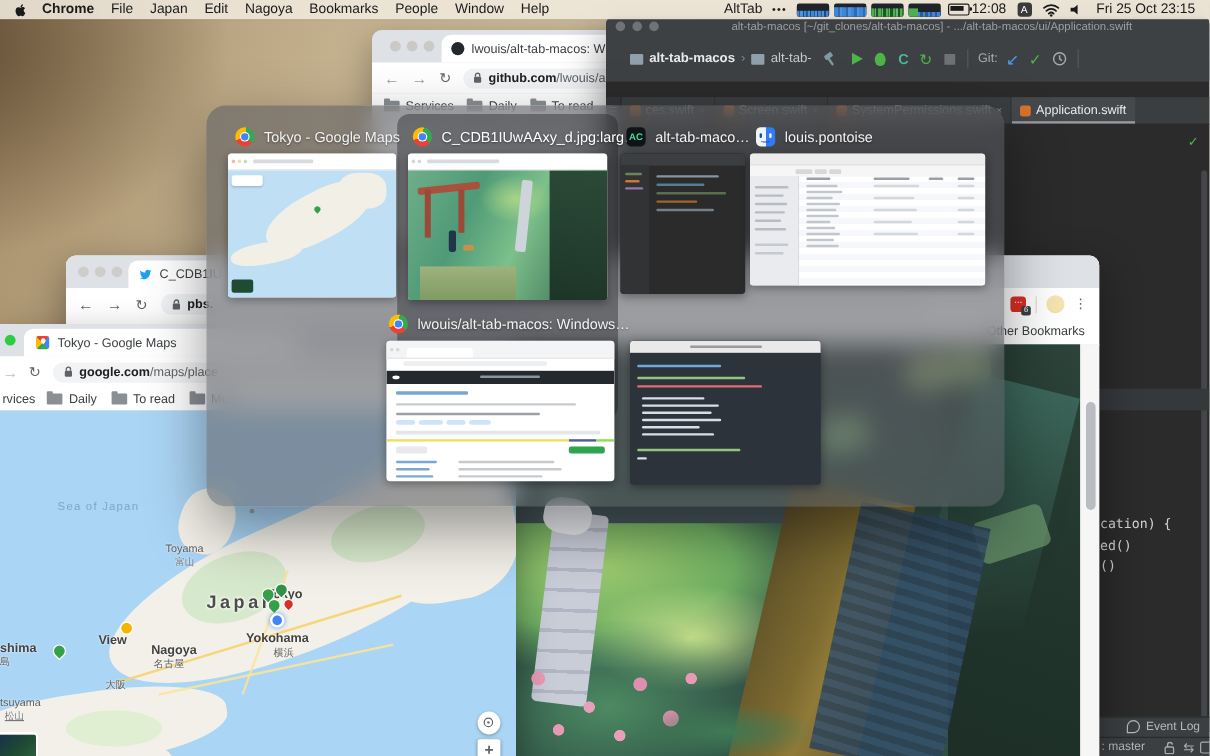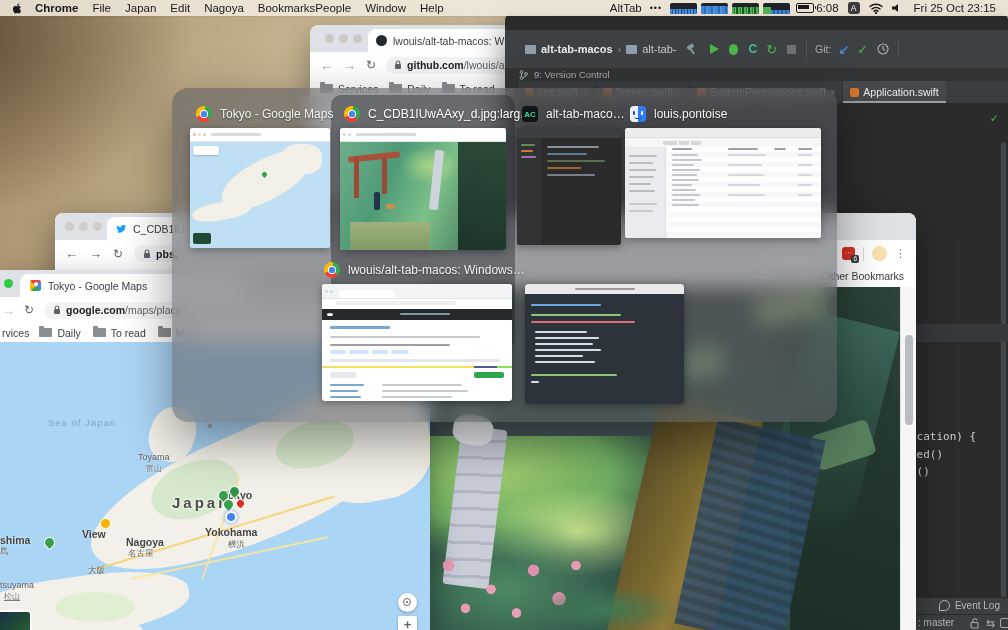--- a/index.html
+++ b/index.html
@@ -54,20 +54,26 @@
       <span style="font-size:10.5px;color:#3c4043;">Daily</span>
       <span class="folder" style="margin-left:6px;"></span>
       <span style="font-size:10.5px;color:#3c4043;">To read</span>
       <span class="folder" style="margin-left:6px;"></span>
     </div>
     <div class="abs" style="left:0;top:75px;width:212px;height:105px;background:#fff;"></div>
   </div>
 
   <div class="abs" style="left:505px;top:14px;width:503px;height:616px;background:#2b2b2b;border-radius:6px 6px 0 0;box-shadow:0 12px 34px rgba(0,0,0,.45);">
 
+    <div class="abs" style="left:0;top:0;width:503px;height:16px;background:#3e4143;border-radius:6px 6px 0 0;">
+      <span class="tl abs" style="left:8px;top:4px;width:8px;height:8px;background:#6f7375;"></span>
+      <span class="tl abs" style="left:22px;top:4px;width:8px;height:8px;background:#6f7375;"></span>
+      <span class="tl abs" style="left:36px;top:4px;width:8px;height:8px;background:#6f7375;"></span>
+      <div style="position:absolute;left:50px;right:10px;top:2.5px;text-align:center;font-size:9.5px;color:#9b9fa2;white-space:nowrap;overflow:hidden;">alt-tab-macos [~/git_clones/alt-tab-macos] - .../alt-tab-macos/ui/Application.swift</div>
+    </div>
 
     <div class="abs" style="left:0;top:16px;width:503px;height:38px;background:#3e4143;display:flex;align-items:center;">
       <span style="width:11px;height:9px;background:#8fa0ac;border-radius:1px;margin-left:20px;flex:none;"></span>
       <span style="font-size:11px;color:#e8eaec;font-weight:bold;margin-left:5px;white-space:nowrap;">alt-tab-macos</span>
       <span style="color:#7f8488;font-size:11px;margin-left:5px;">›</span>
       <span style="width:11px;height:9px;background:#8fa0ac;border-radius:1px;margin-left:5px;flex:none;"></span>
       <span style="font-size:11px;color:#c6c9cb;margin-left:5px;white-space:nowrap;">alt-tab-</span>
       <svg width="13" height="13" viewBox="0 0 13 13" style="margin-left:9px;flex:none;">
         <rect x="2" y="2" width="7" height="4" rx="1" fill="#7f9aa0" transform="rotate(-35 5 4)"></rect>
         <rect x="6" y="5" width="2" height="7" rx="1" fill="#7f9aa0" transform="rotate(-35 7 8)"></rect>
@@ -83,29 +89,20 @@
       <span style="margin-left:8px;font-size:13px;color:#4db548;">✓</span>
       <svg width="12" height="12" viewBox="0 0 12 12" style="margin-left:9px;flex:none;">
         <circle cx="6" cy="6" r="5" fill="none" stroke="#a7abad" stroke-width="1.2"></circle>
           <path d="M6 3v3l2 1.5" fill="none" stroke="#a7abad" stroke-width="1.2"></path>
       </svg>
 
       <span style="margin-left:9px;width:1px;height:16px;background:#55585a;"></span>
 
     </div>
 
-    <div class="abs" style="left:0;top:54px;width:503px;height:13px;background:#313335;display:flex;align-items:center;">
-      <svg width="9" height="10" viewBox="0 0 9 10" style="margin-left:14px;flex:none;">
-        <circle cx="2.5" cy="2" r="1.4" fill="none" stroke="#a9abad" stroke-width="1"></circle>
-          <circle cx="2.5" cy="8" r="1.4" fill="none" stroke="#a9abad" stroke-width="1"></circle>
-          <circle cx="7" cy="4" r="1.4" fill="none" stroke="#a9abad" stroke-width="1"></circle>
-          <path d="M2.5 3.5v3M7 5.5c0 1.5-2 1.5-3 2" fill="none" stroke="#a9abad" stroke-width="1"></path>
-      </svg>
-      <span style="margin-left:6px;font-size:9.5px;color:#a9abad;">9: Version Control</span>
-    </div>
 
     <div class="abs" style="left:0;top:67px;width:503px;height:22px;background:#3b3e40;border-bottom:1px solid #2a2c2e;display:flex;align-items:stretch;">
       <div style="width:12px;background:#34373a;border-right:1px solid #2a2c2e;display:flex;flex-direction:column;align-items:center;justify-content:center;gap:2px;">
         <span style="width:6px;height:1px;background:#8b8f92;"></span>
         <span style="width:6px;height:1px;background:#8b8f92;"></span>
         <span style="width:6px;height:1px;background:#8b8f92;"></span>
       </div>
       <div style="display:flex;align-items:center;gap:4px;padding:0 7px;border-right:1px solid #323537;">
         <span style="width:9px;height:9px;background:#d9742c;border-radius:2px;flex:none;"></span>
         <span style="font-size:10.5px;color:#b0b3b5;white-space:nowrap;">ces.swift</span>
@@ -485,21 +482,21 @@
   <div class="abs" style="left:0;top:0;width:1008px;height:16px;background:rgba(240,233,221,.88);backdrop-filter:blur(6px);display:flex;align-items:center;font-size:11.5px;color:#1a1a1a;z-index:50;box-shadow:0 0 2px rgba(0,0,0,.15);">
     <svg width="11" height="13" viewBox="0 0 16 17" style="margin-left:12px;flex:none;">
       <path fill="#1a1a1a" d="M11.3 9c0-1.8 1.5-2.7 1.6-2.8-.9-1.3-2.2-1.4-2.7-1.5-1.1-.1-2.2.7-2.8.7-.6 0-1.5-.7-2.4-.6-1.2 0-2.4.7-3 1.8-1.3 2.2-.3 5.5.9 7.3.6.9 1.3 1.9 2.3 1.8.9 0 1.3-.6 2.4-.6s1.4.6 2.4.6 1.6-.9 2.2-1.8c.7-1 1-2 1-2.1-.1 0-1.9-.7-1.9-2.8zM9.6 3.6c.5-.6.9-1.5.8-2.4-.8 0-1.7.5-2.2 1.2-.5.6-.9 1.5-.8 2.3.8.1 1.7-.4 2.2-1.1z"></path>
     </svg>
     <span style="font-weight:bold;margin-left:12px;">Chrome</span>
     <span style="margin-left:14px;">File</span>
     <span style="margin-left:14px;">Japan</span>
     <span style="margin-left:14px;">Edit</span>
     <span style="margin-left:14px;">Nagoya</span>
     <span style="margin-left:14px;">Bookmarks</span>
-    <span style="">People</span>
+    <span style="margin-left:14px;">People</span>
     <span style="margin-left:14px;">Window</span>
     <span style="margin-left:14px;">Help</span>
     <div style="flex:1;"></div>
     <span style="margin-right:8px;">AltTab</span>
     <span style="margin-right:8px;font-size:9px;letter-spacing:1px;">•••</span>
     <span style="width:27px;height:11px;background:#20242a;border-radius:2px;margin-right:4px;overflow:hidden;position:relative;">
         <span style="position:absolute;left:0;bottom:0;width:100%;height:45%;background:repeating-linear-gradient(90deg,#3f87d6 0 2px,#2a5c97 2px 3px,#4a94e2 3px 5px,#214a7a 5px 6px);"></span>
       </span>
     <span style="width:27px;height:11px;background:#20242a;border-radius:2px;margin-right:4px;overflow:hidden;position:relative;">
         <span style="position:absolute;left:0;bottom:0;width:100%;height:70%;background:repeating-linear-gradient(90deg,#3f87d6 0 3px,#2f6bb0 3px 5px,#4a94e2 5px 7px);"></span>
@@ -508,21 +505,21 @@
         <span style="position:absolute;left:0;bottom:0;width:100%;height:55%;background:repeating-linear-gradient(90deg,#4caf50 0 2px,#2e7d32 2px 3px,#66bb6a 3px 4px,#1e5623 4px 6px);"></span>
       </span>
     <span style="width:27px;height:11px;background:#20242a;border-radius:2px;margin-right:6px;overflow:hidden;position:relative;">
         <span style="position:absolute;left:0;bottom:0;width:30%;height:60%;background:#4caf50;"></span>
         <span style="position:absolute;left:30%;bottom:0;width:70%;height:35%;background:repeating-linear-gradient(90deg,#3f87d6 0 2px,#2a5c97 2px 4px);"></span>
       </span>
     <span style="position:relative;width:16px;height:8px;border:1px solid #1a1a1a;border-radius:2px;margin-right:2px;">
         <span style="position:absolute;left:1px;top:1px;width:11px;height:4px;background:#1a1a1a;"></span>
         <span style="position:absolute;right:-3px;top:1.5px;width:1.5px;height:3px;background:#1a1a1a;border-radius:0 1px 1px 0;"></span>
       </span>
-    <span style="margin-right:9px;">6:08</span>
+    <span style="margin-right:9px;">12:08</span>
     <span style="width:12px;height:12px;background:#3a3a3a;color:#fff;border-radius:3px;font-size:8.5px;display:flex;align-items:center;justify-content:center;margin-right:9px;">A</span>
     <svg width="14" height="11" viewBox="0 0 14 11" style="margin-right:9px;flex:none;">
       <path d="M1 3.5a9 9 0 0 1 12 0" fill="none" stroke="#1a1a1a" stroke-width="1.5" stroke-linecap="round"></path>
       <path d="M3 6a6 6 0 0 1 8 0" fill="none" stroke="#1a1a1a" stroke-width="1.5" stroke-linecap="round"></path>
       <path d="M5 8.3a3 3 0 0 1 4 0" fill="none" stroke="#1a1a1a" stroke-width="1.5" stroke-linecap="round"></path>
       <circle cx="7" cy="10" r="1.1" fill="#1a1a1a"></circle>
     </svg>
     <svg width="10" height="10" viewBox="0 0 10 10" style="margin-right:12px;flex:none;">
       <polygon points="0,3.5 3,3.5 6,1 6,9 3,6.5 0,6.5" fill="#1a1a1a"></polygon>
     </svg>

